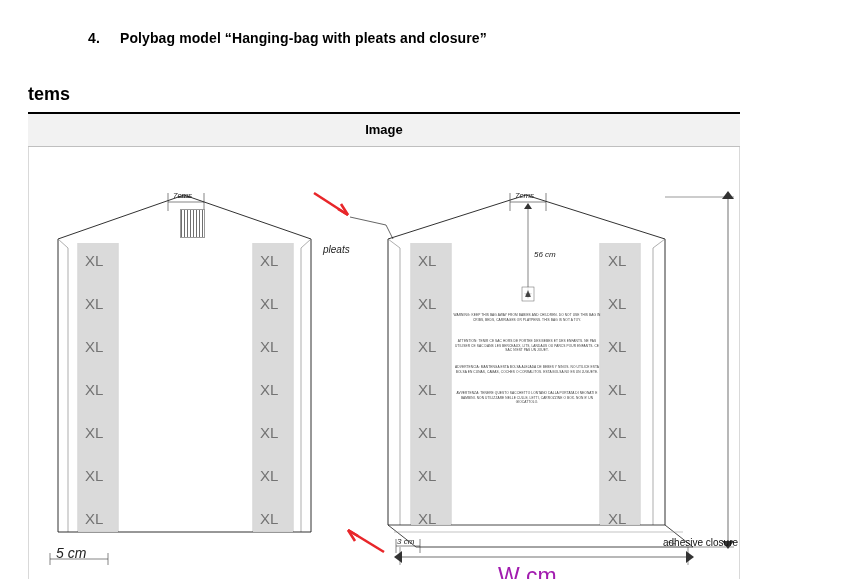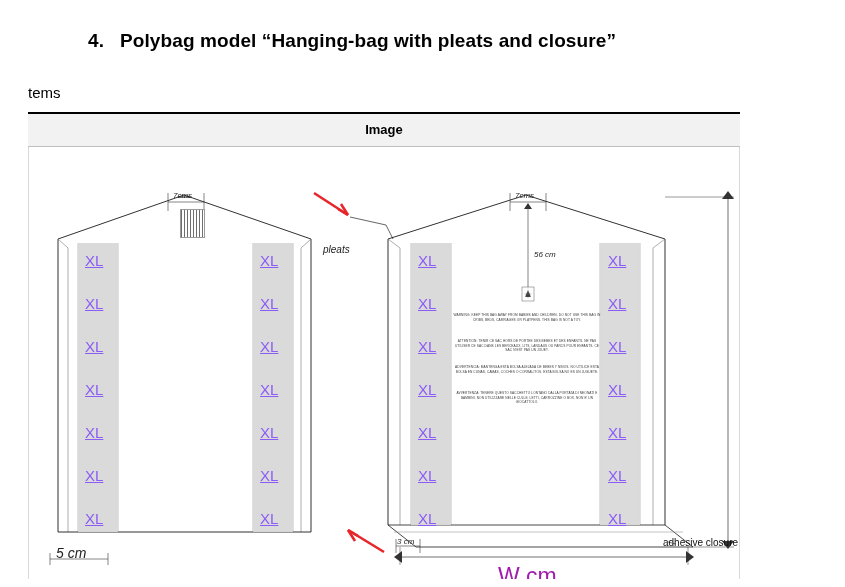--- a/index.html
+++ b/index.html
@@ -14,36 +14,36 @@
     font-family: "Liberation Sans", sans-serif;
     color: #000000;
     overflow: hidden;
   }
 
   
   .doc-heading {
     position: absolute;
     left: 88px;
     top: 30px;
-    font-size: 19px;
+    font-size: 14px;
     font-weight: bold;
     letter-spacing: 0.1px;
     white-space: nowrap;
   }
   .doc-heading .num {
     display: inline-block;
     width: 32px;
   }
 
   .section-label {
     position: absolute;
     left: 28px;
     top: 84px;
-    font-size: 15px;
-    font-weight: normal;
+    font-size: 18px;
+    font-weight: bold;
   }
 
   
   .table-wrap {
     position: absolute;
     left: 28px;
     top: 112px;
     width: 712px;
   }
   .table-top-rule {
@@ -88,22 +88,21 @@
     top: 0;
     width: 760px;
     height: 432px;
   }
   .drawing svg { display: block; }
 
   .xl-col {
     position: absolute;
     font-family: "Liberation Sans", sans-serif;
     font-size: 15px;
-    color: #8b5cf6;
-    text-decoration: underline;
+    color: #737373;
   }
   .xl-col span {
     display: block;
     height: 43px;
     line-height: 43px;
   }
 
   .lbl {
     position: absolute;
     font-size: 8px;

